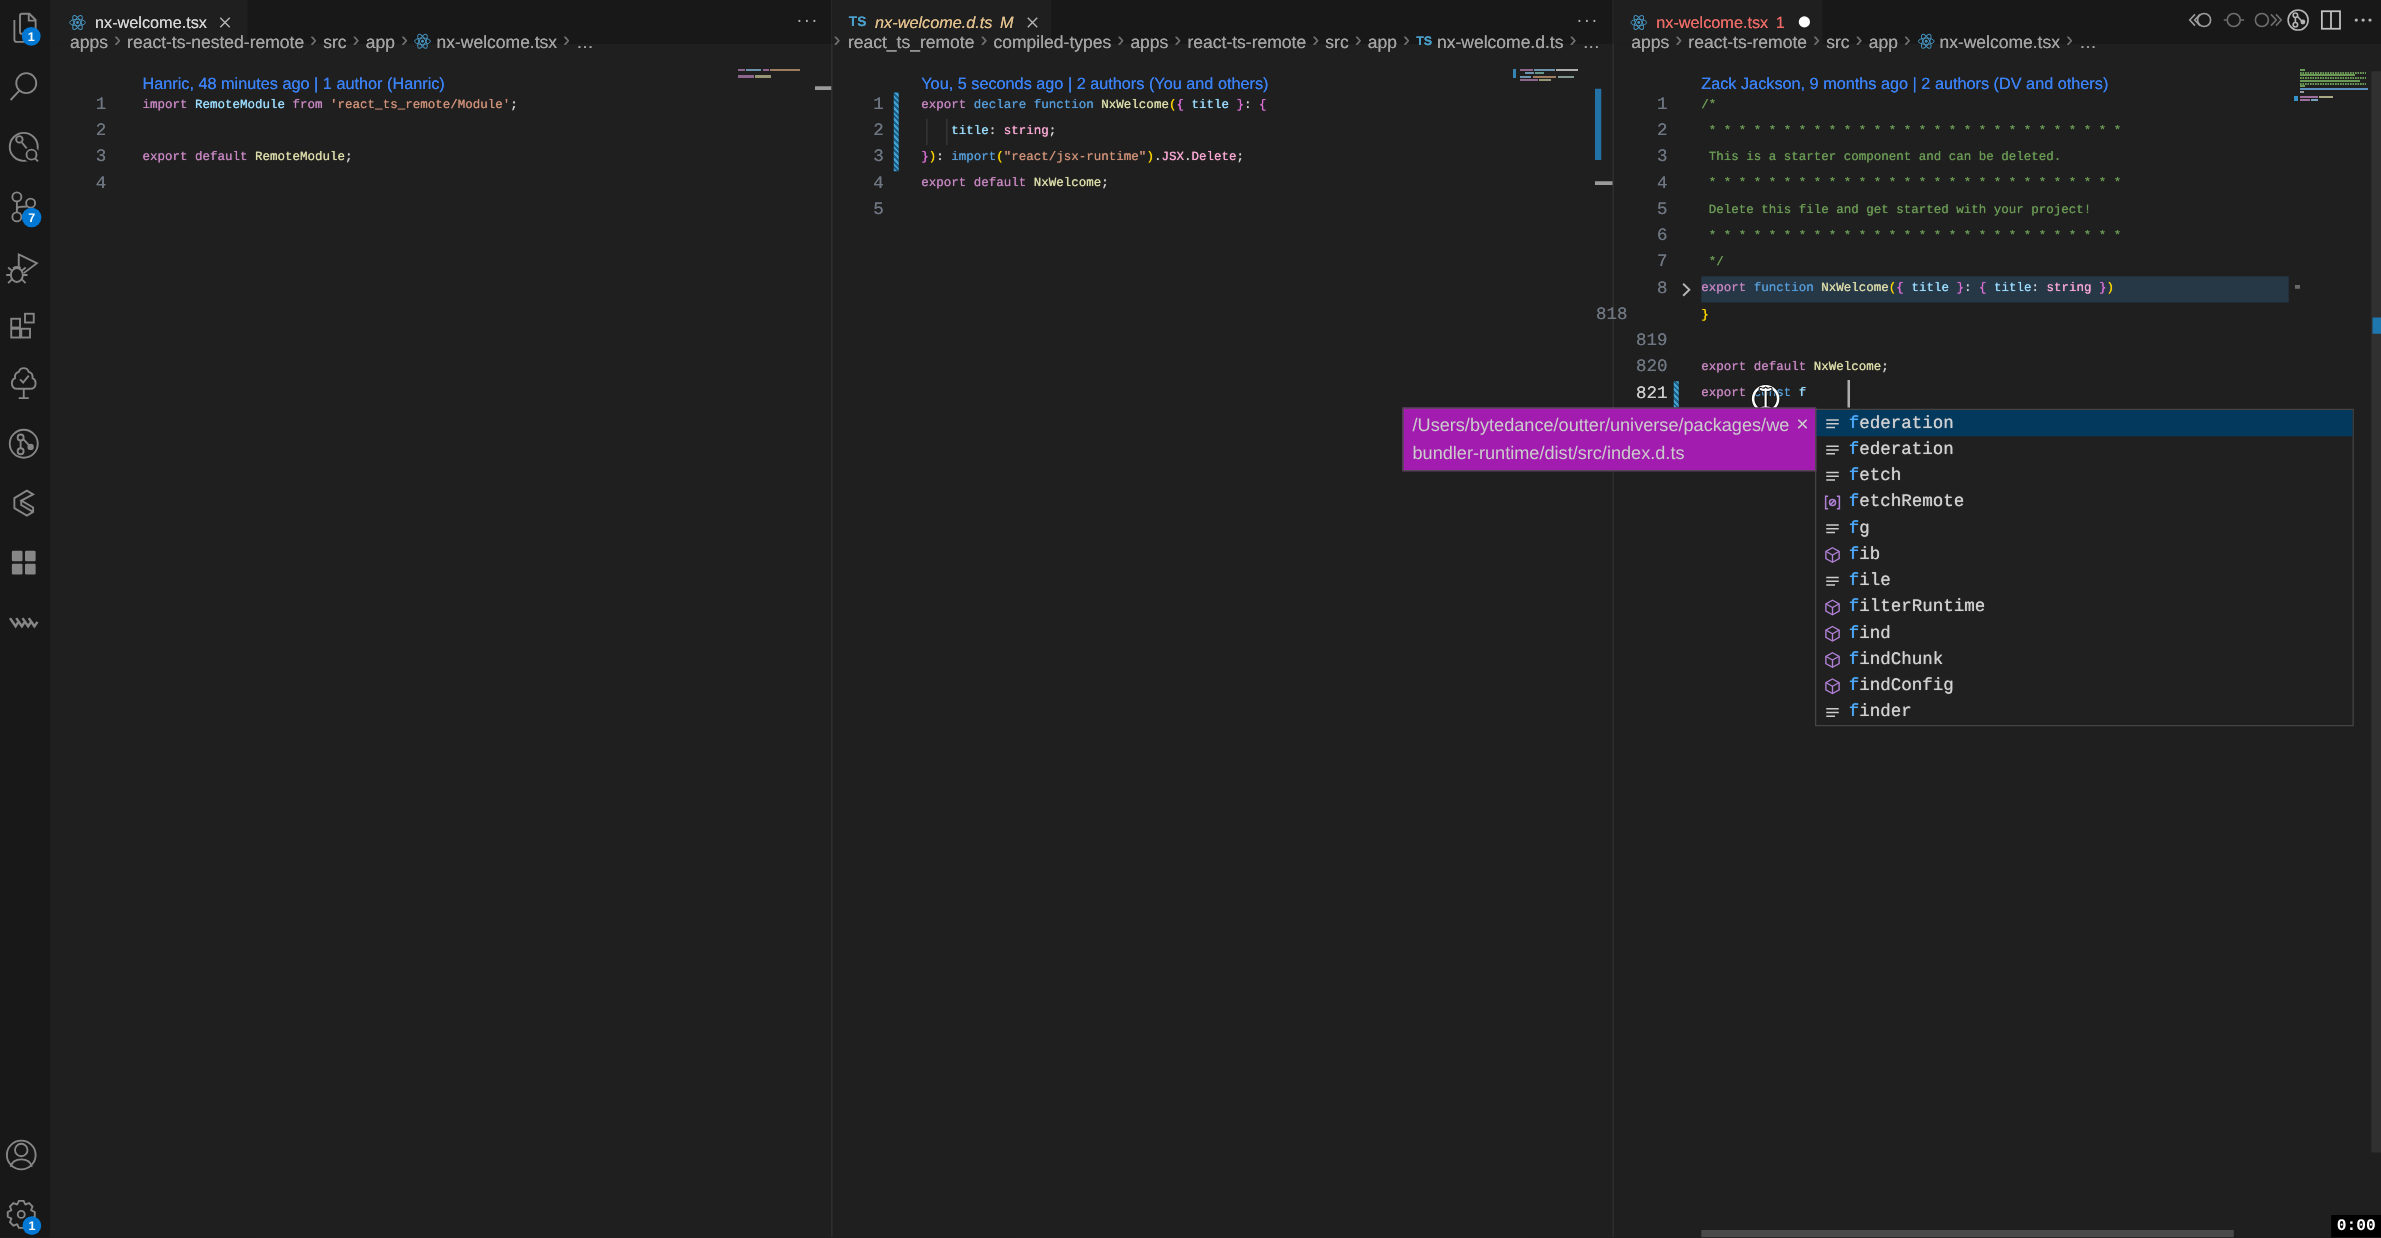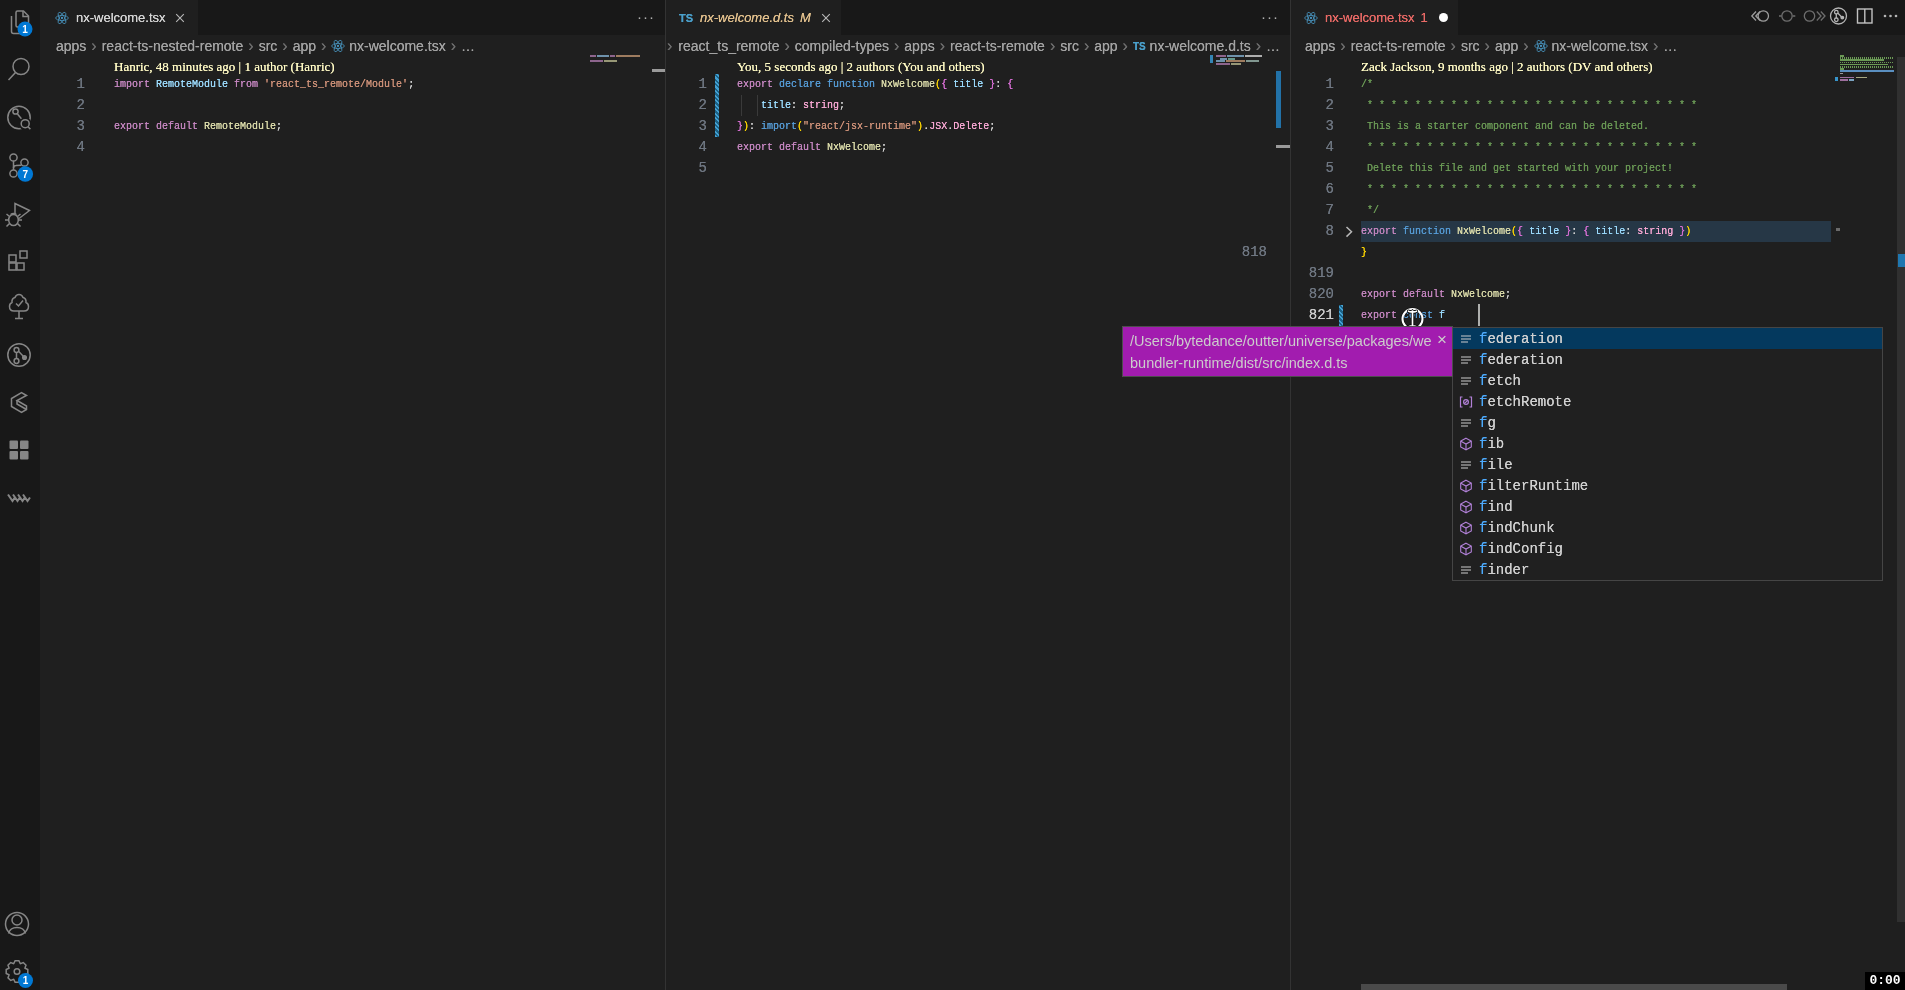--- a/index.html
+++ b/index.html
@@ -10,24 +10,24 @@
   .num { position:absolute; font-family:"Liberation Mono", monospace; font-size:14px; line-height:21px; height:21px; color:#6e7681; text-align:right; text-shadow:0 0 0.5px currentColor; }
   .kw { color:#C586C0; }
   .st { color:#569CD6; }
   .vr { color:#9CDCFE; }
   .str { color:#CE9178; }
   .ty { color:#f9a8d4; }
   .fn { color:#DCDCAA; }
   .cm { color:#6A9955; }
   .b1 { color:#FFD700; }
   .b2 { color:#DA70D6; }
-  .blame { position:absolute; font-size:13px; color:#fef9c3; height:17px; line-height:17px; white-space:pre; text-shadow:0 0 0.5px currentColor;font-family:Liberation Serif, serif; }
+  .blame { position:absolute; font-size:13px; color:#3b82f6; height:17px; line-height:17px; white-space:pre; text-shadow:0 0 0.5px currentColor; }
   .tabstrip { position:absolute; top:0; height:35px; background:#181818; }
   .tab { position:absolute; top:0; height:35px; background:#1f1f1f; display:flex; align-items:center; font-size:13px; color:#cccccc; text-shadow:0 0 0.5px currentColor; }
-  .bc { position:absolute; top:35px; height:22px; display:flex; align-items:center; font-size:14px; color:#a3a3a3; white-space:pre; text-shadow:0 0 0.4px currentColor; }
+  .bc { position:absolute; top:22px; height:22px; display:flex; align-items:center; font-size:14px; color:#a3a3a3; white-space:pre; text-shadow:0 0 0.4px currentColor; }
   .bc .sep { color:#6e6e6e; font-size:16px; padding:0 5px; line-height:22px; }
   .modbar { position:absolute; width:3.5px; background:repeating-linear-gradient(45deg,#42a0d2 0 1.6px,#1d6286 1.6px 3.2px); }
   .dots3 { position:absolute; color:#b0b0b0; font-size:15px; letter-spacing:1px; }
 </style>
 </head>
 <body>
 
 <div class="abs" id="activitybar" style="left:0;top:0;width:40px;height:990px;background:#181818;"></div>
 <svg class="abs" style="left:0;top:0;" width="40" height="990" viewBox="0 0 40 990" fill="none">
   <g stroke="#868686" stroke-width="1.5">
@@ -225,21 +225,21 @@
 
 <div class="blame" style="left:1361px;top:58px;">Zack Jackson, 9 months ago | 2 authors (DV and others)</div>
 <div class="num" style="left:1291px;top:74px;width:43px;">1</div>
 <div class="num" style="left:1291px;top:95px;width:43px;">2</div>
 <div class="num" style="left:1291px;top:116px;width:43px;">3</div>
 <div class="num" style="left:1291px;top:137px;width:43px;">4</div>
 <div class="num" style="left:1291px;top:158px;width:43px;">5</div>
 <div class="num" style="left:1291px;top:179px;width:43px;">6</div>
 <div class="num" style="left:1291px;top:200px;width:43px;">7</div>
 <div class="num" style="left:1291px;top:221px;width:43px;">8</div>
-<div class="num" style="left:1224px;top:242px;width:43px;">818</div>
+<div class="num" style="left:1259px;top:242px;width:43px;">818</div>
 <div class="num" style="left:1291px;top:263px;width:43px;">819</div>
 <div class="num" style="left:1291px;top:284px;width:43px;">820</div>
 <div class="num" style="left:1291px;top:305px;width:43px;color:#cccccc;">821</div>
 
 <svg class="abs" style="left:1345px;top:226px;" width="8" height="12" fill="none">
     <path d="M1.5 1 L6.5 5.8 L1.5 10.6" stroke="#b8b8b8" stroke-width="1.5"></path>
   </svg>
 
 <div class="abs" style="left:1836px;top:228px;width:4px;height:3px;background:#6a6a6a;"></div>
 <div class="cl cm" style="left:1361px;top:74px;">/*</div>

